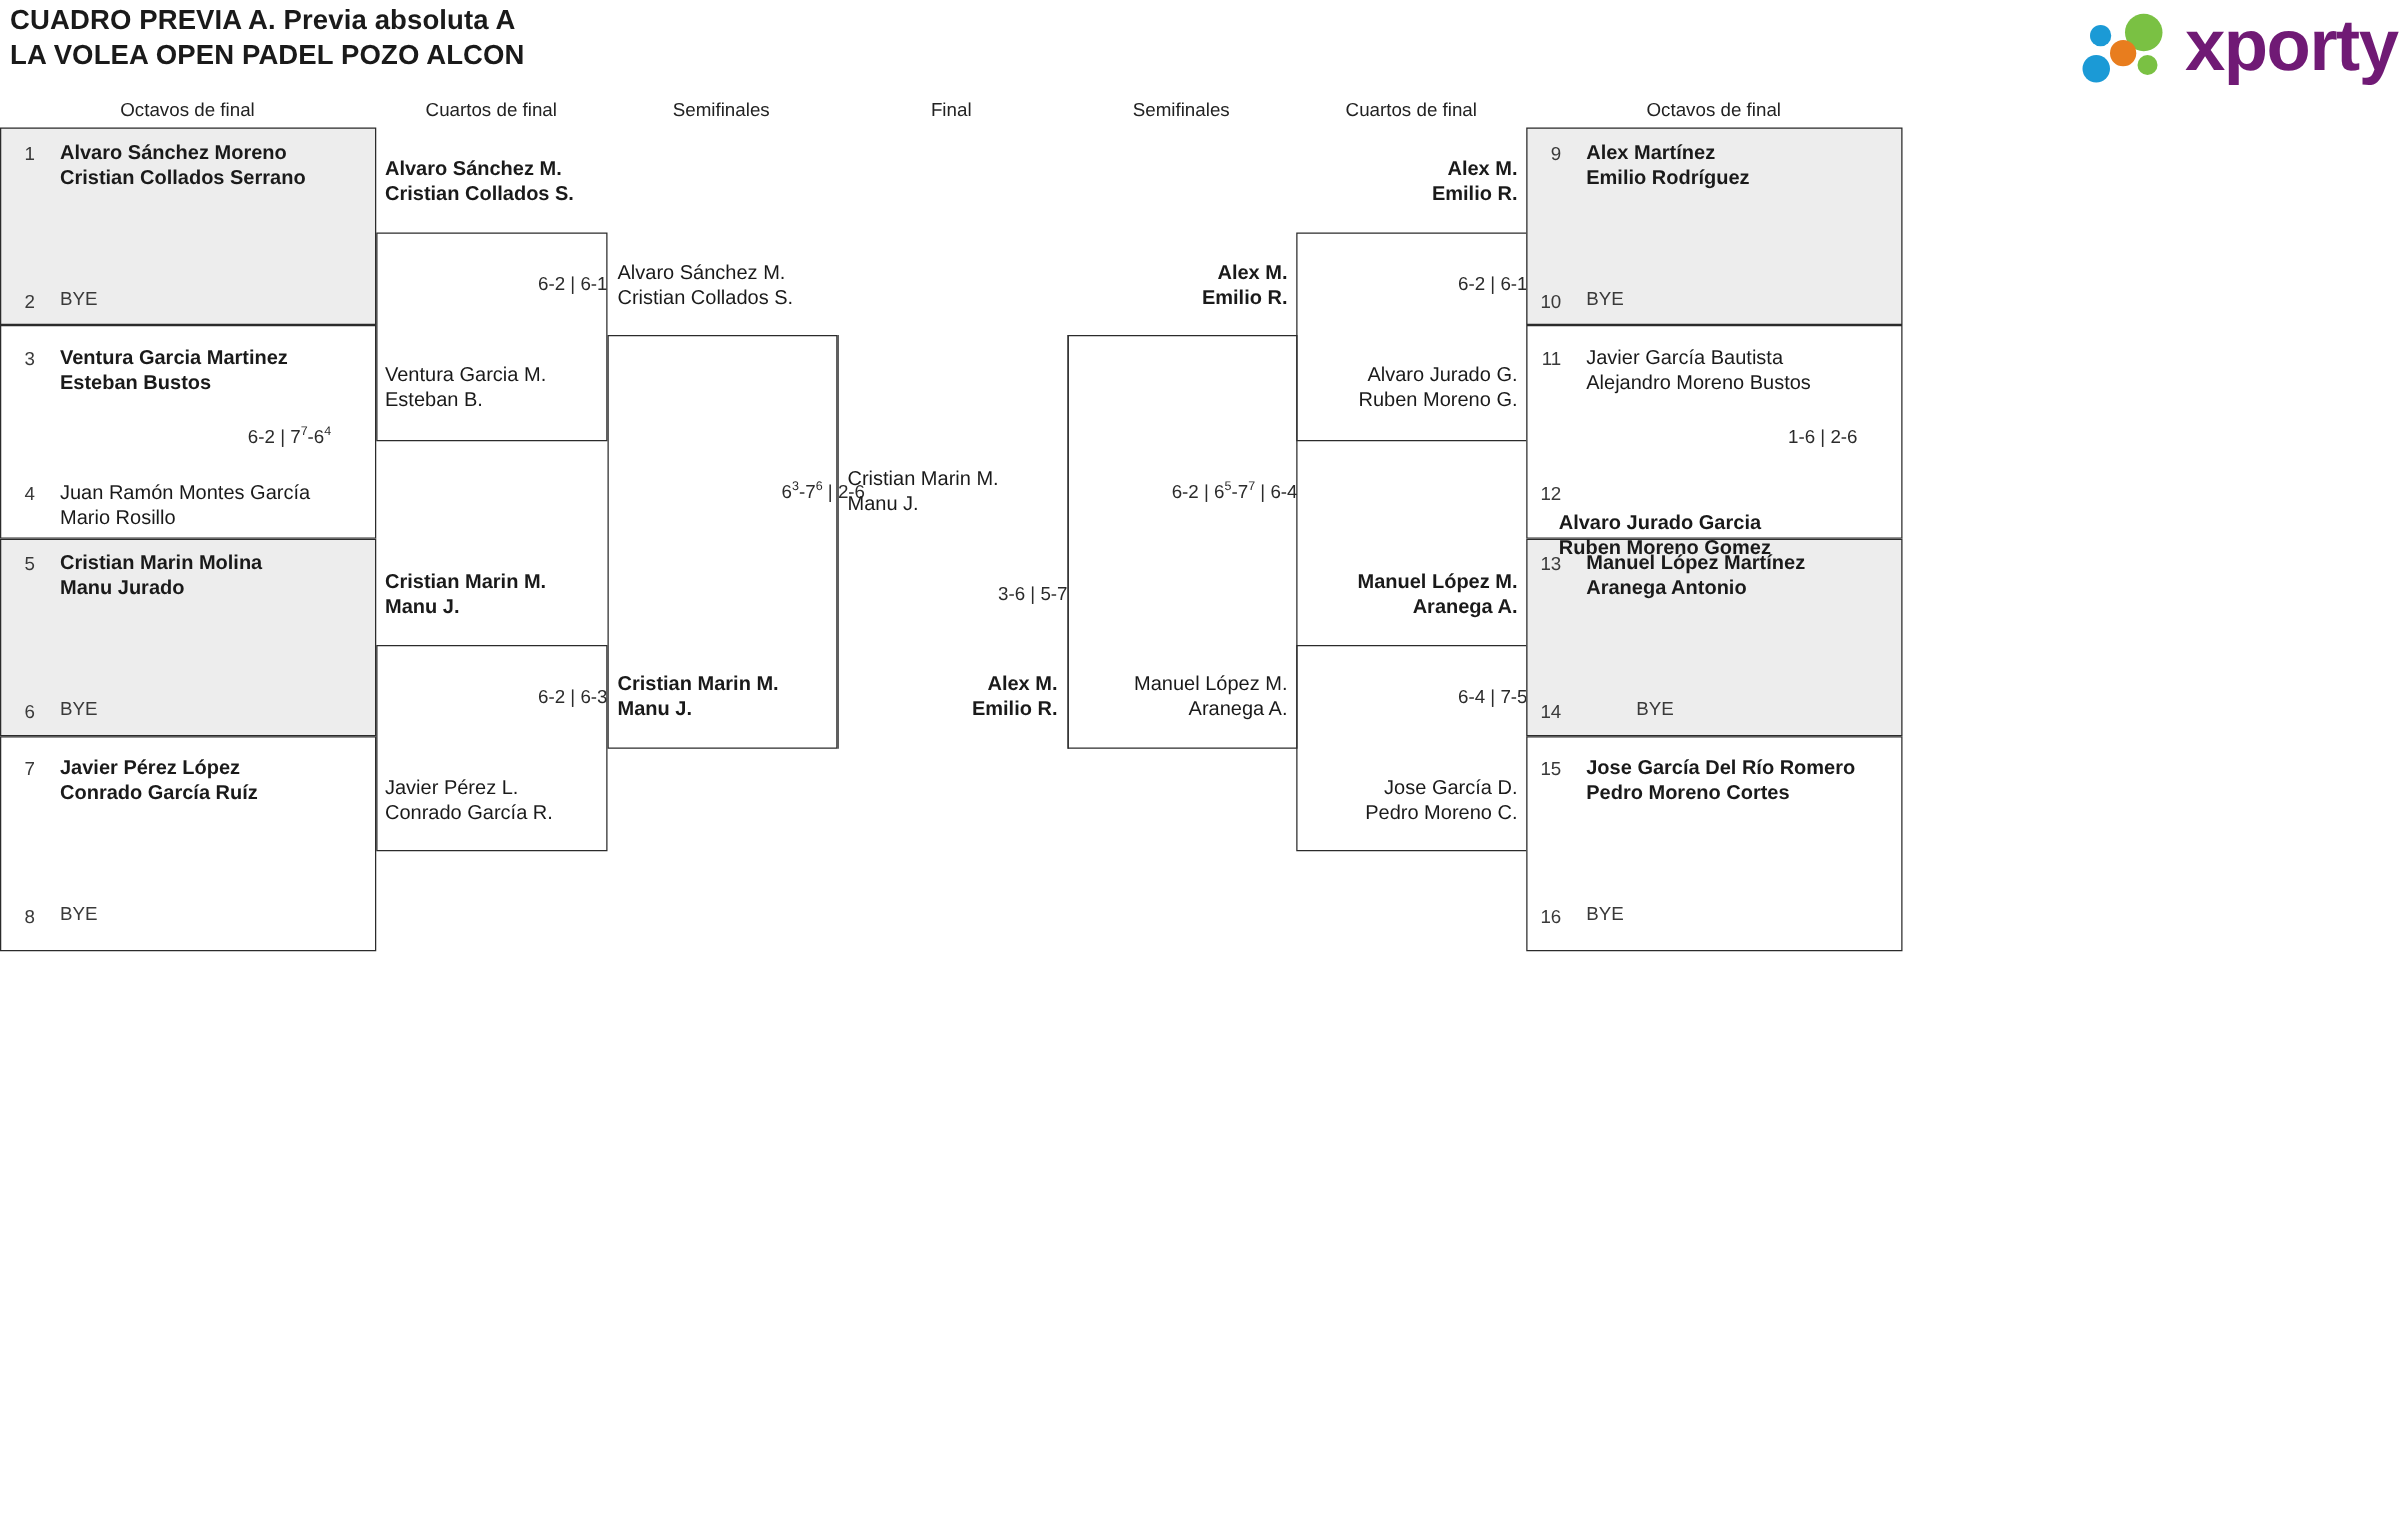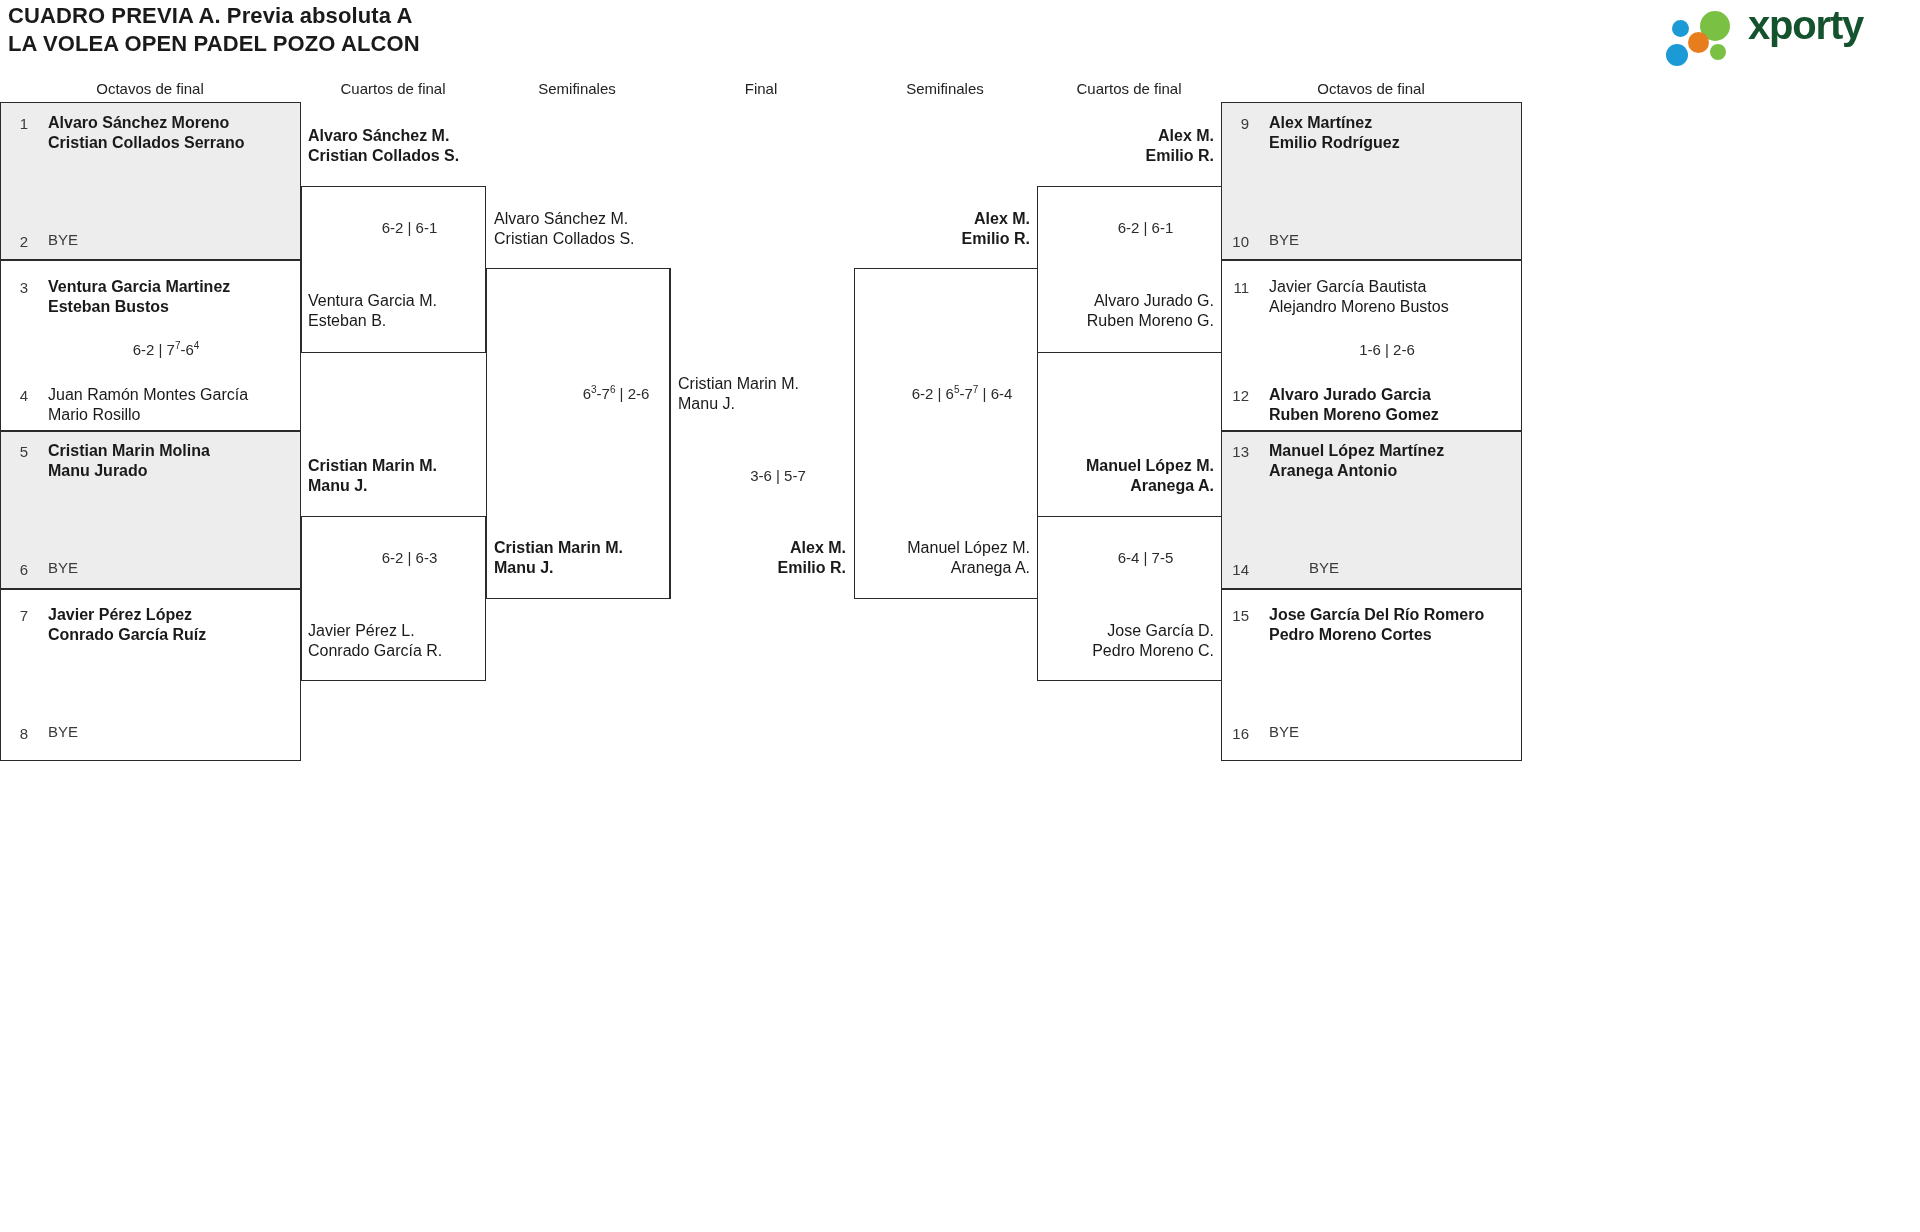--- a/index.html
+++ b/index.html
@@ -40,23 +40,23 @@
     position: absolute;
     right: 14px;
     top: 6px;
     width: 240px;
     height: 56px;
   }
   .logo-word {
     position: absolute;
     left: 82px;
     top: -3px;
-    font-size: 40px;
+    font-size: 58px;
     font-weight: bold;
-    color: #14532d;
+    color: #701a75;
     letter-spacing: -1.2px;
   }
   .dot { position: absolute; border-radius: 50%; }
 
   
   .round-label {
     position: absolute;
     font-size: 15px;
     color: #222;
     text-align: center;
@@ -115,22 +115,21 @@
     color: #1a1a1a;
   }
   .player.win { font-weight: bold; }
   .player.right { text-align: right; }
 
   .score {
     position: absolute;
     font-size: 15px;
     color: #2b2b2b;
     white-space: nowrap;
-    text-align: center;
-    padding-left: 16px;
+    text-align: right;
   }
   .score sup {
     font-size: 10px;
     vertical-align: super;
     line-height: 0;
   }
 </style>
 </head>
 <body>
 
@@ -326,21 +325,21 @@
   </div>
 
   <div class="entry" style="left:1227px; top:277px;">
     <span class="seedno">11</span>
     <span class="names">
       <div>Javier García Bautista</div>
       <div>Alejandro Moreno Bustos</div>
     </span>
   </div>
   <div class="score" style="left:1256px; top:341px; width:230px;">1-6 | 2-6</div>
-  <div class="entry win" style="left:1227px; top:385px;">
+  <div class="entry win" style="left:1227px; top:385px;flex-direction:column;">
     <span class="seedno">12</span>
     <span class="names">
       <div>Alvaro Jurado Garcia</div>
       <div>Ruben Moreno Gomez</div>
     </span>
   </div>
 
   <div class="entry win" style="left:1227px; top:441px;">
     <span class="seedno">13</span>
     <span class="names">

